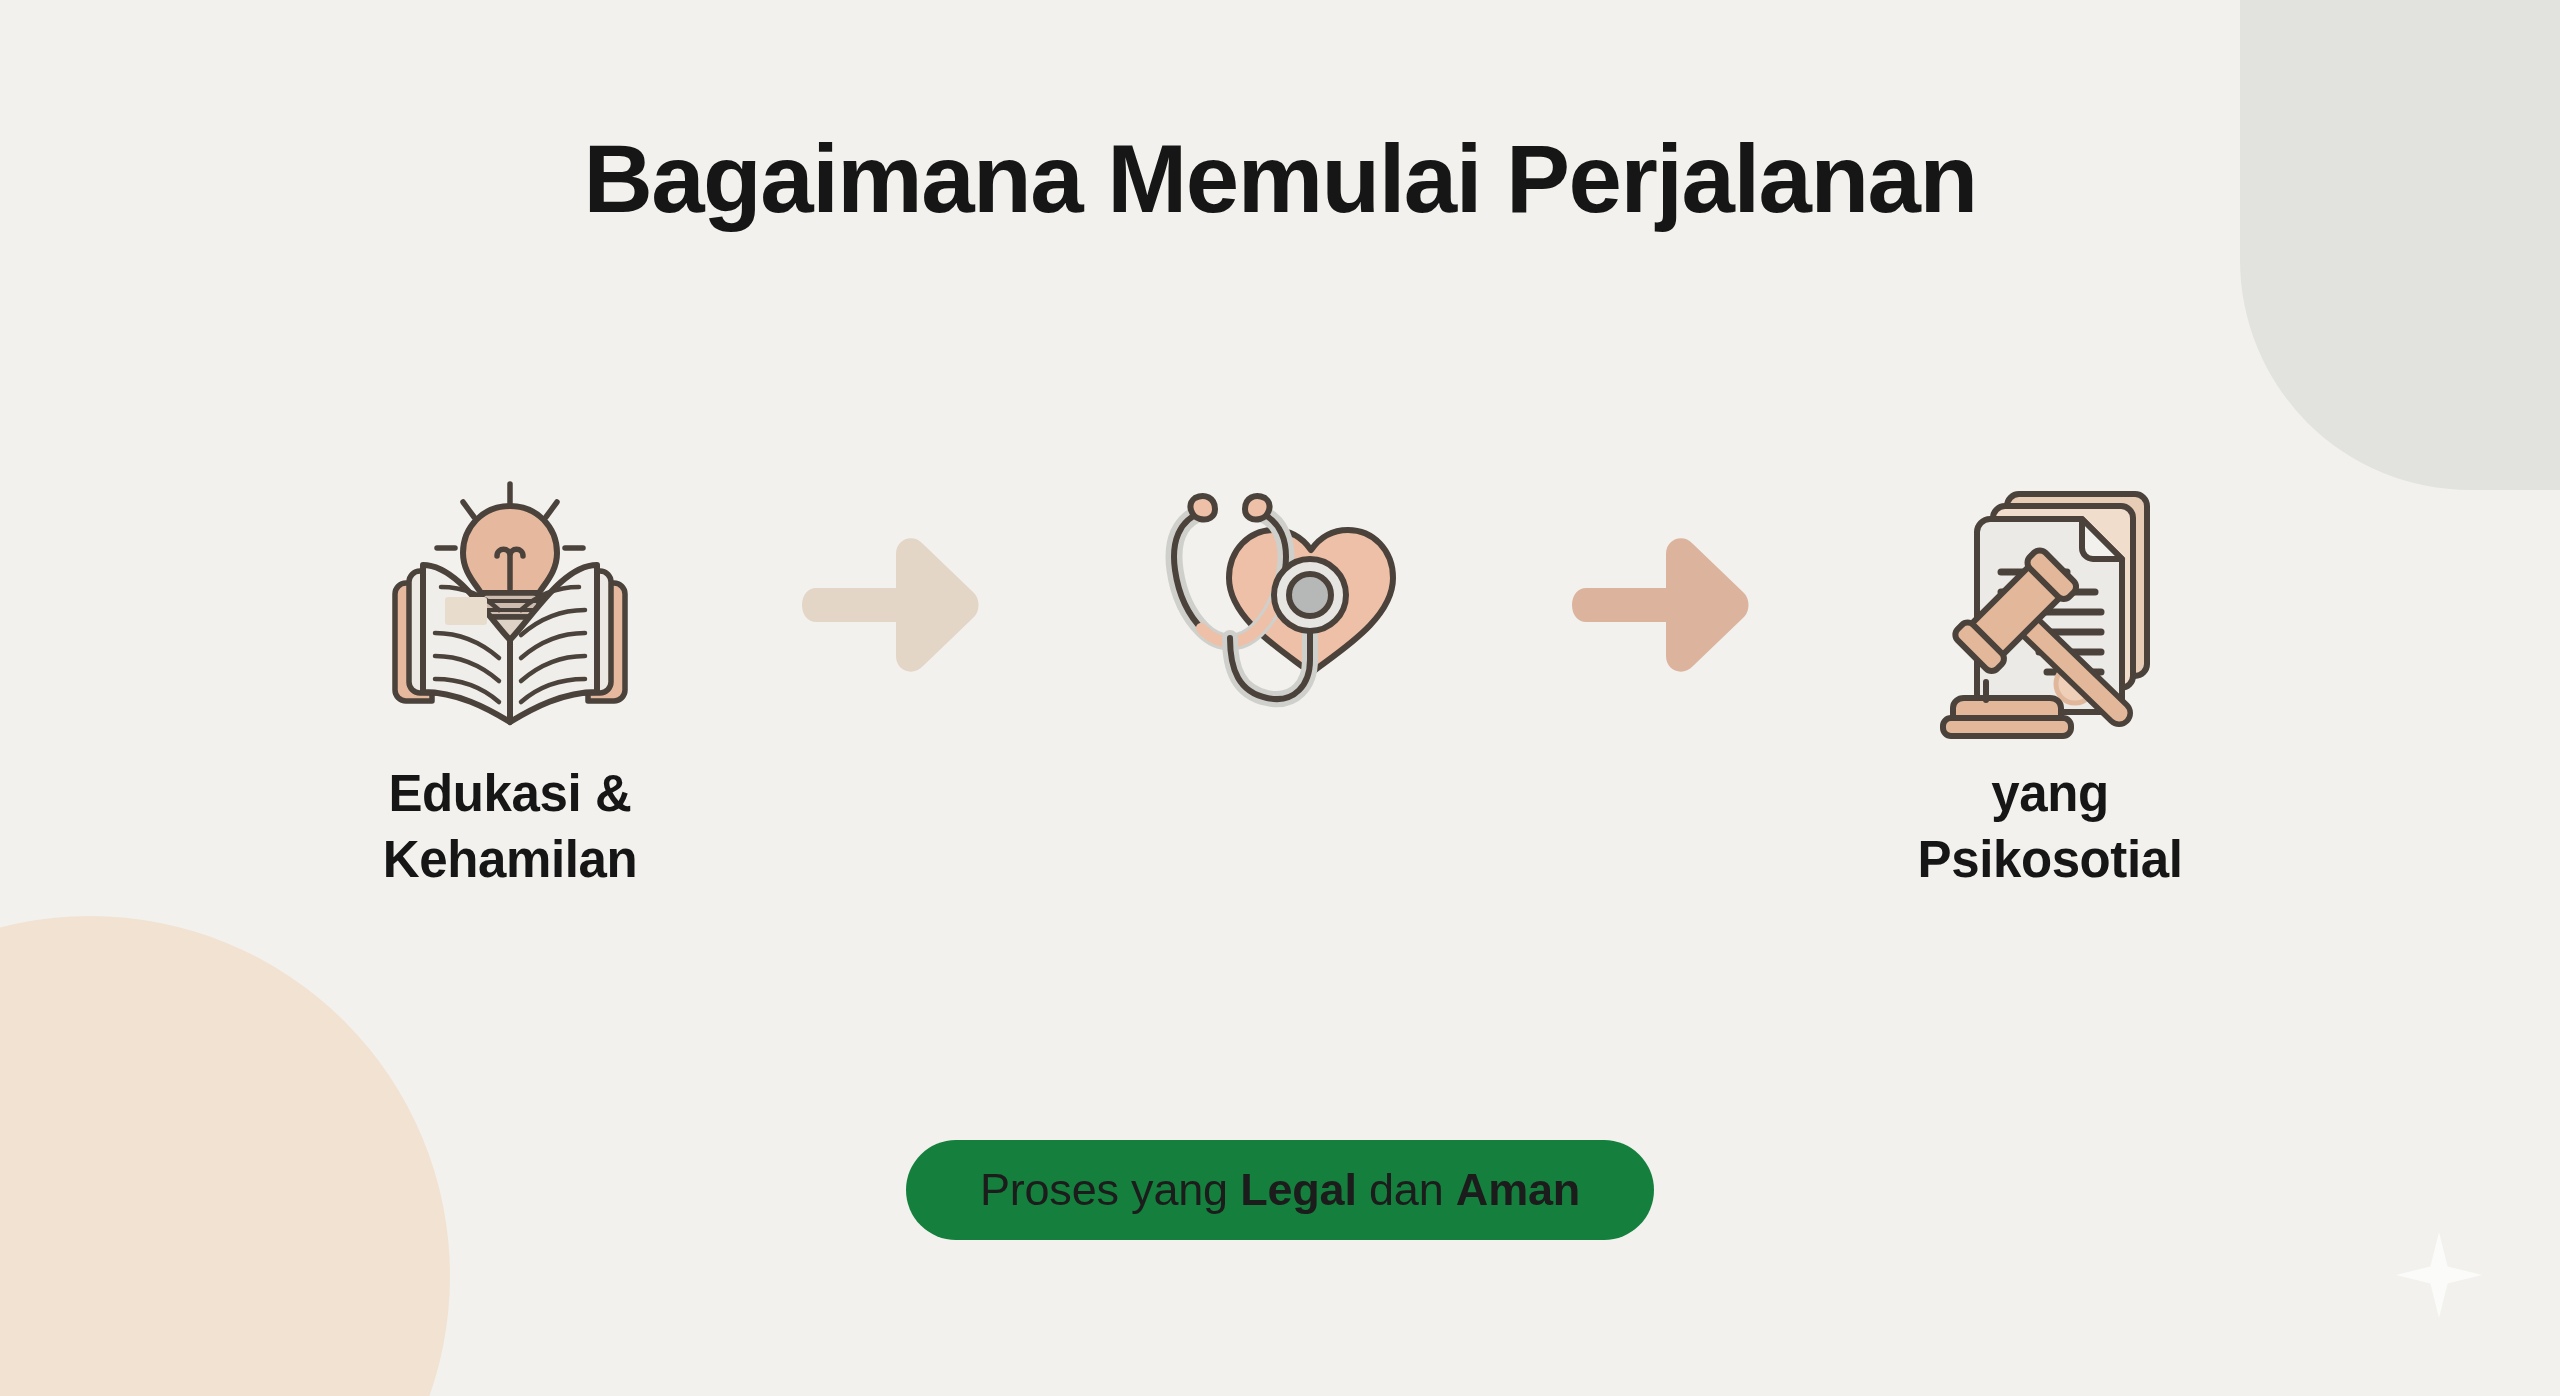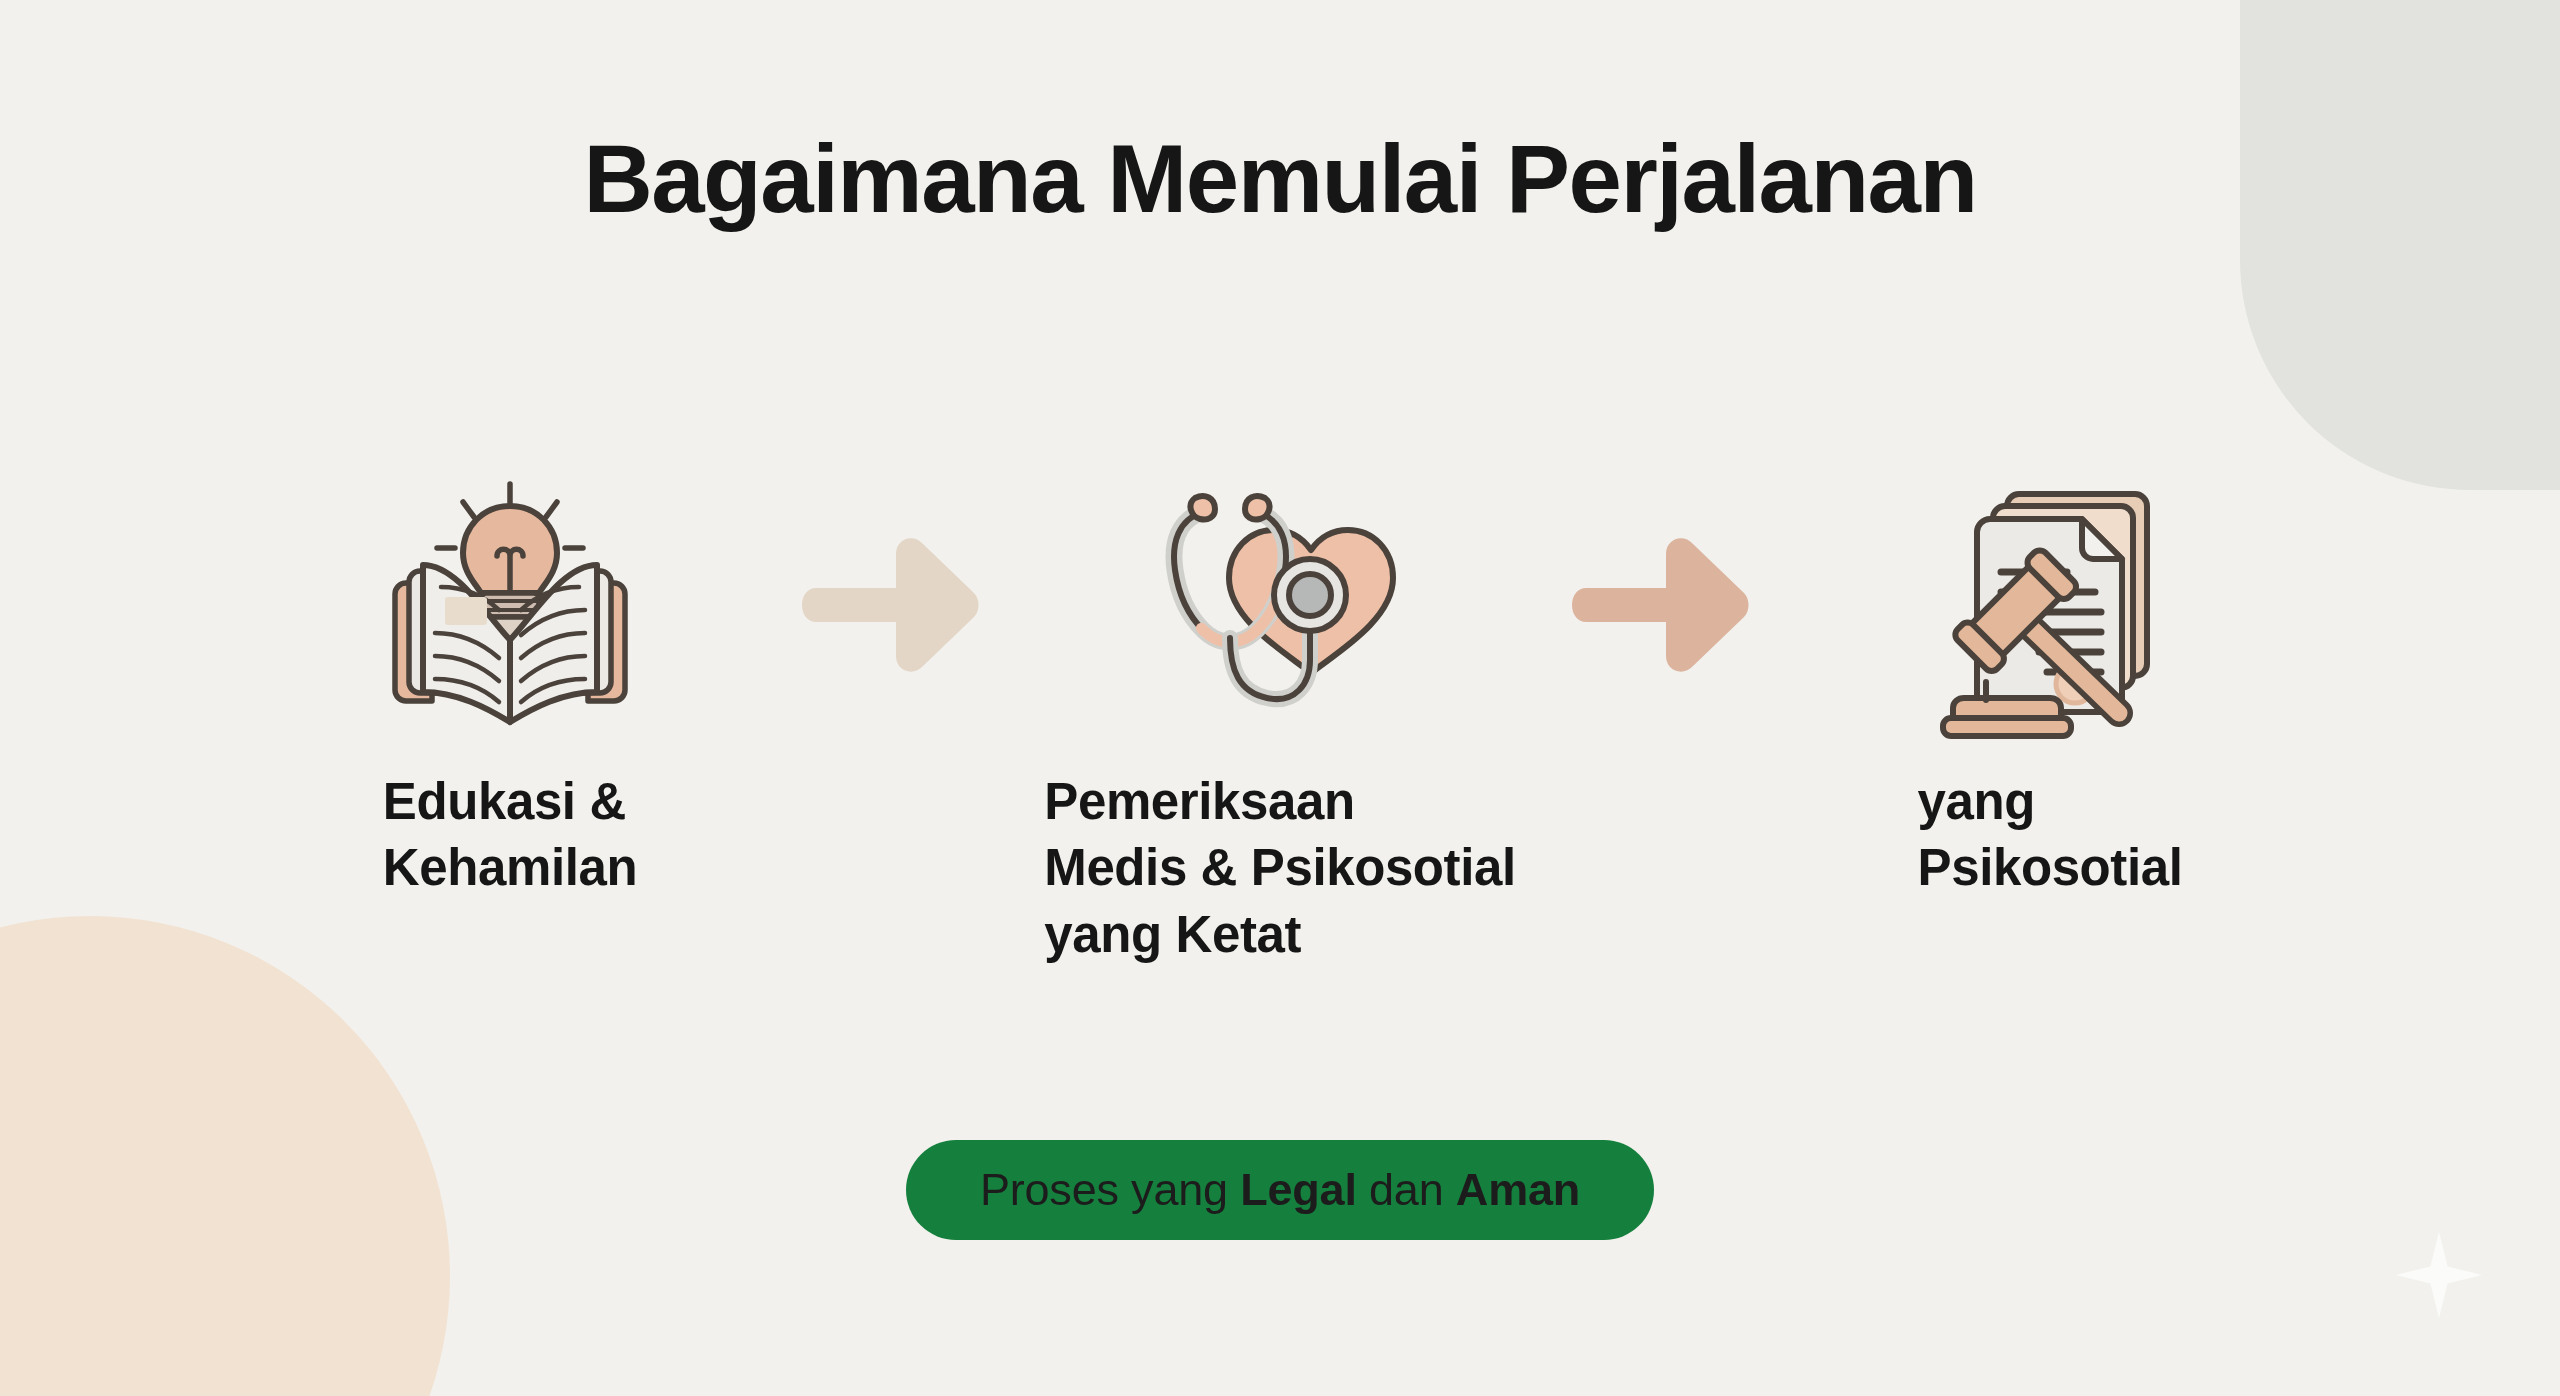--- a/index.html
+++ b/index.html
@@ -82,22 +82,22 @@
   }
   .step-icon {
     width: 300px;
     height: 300px;
     display: flex;
     align-items: center;
     justify-content: center;
   }
   .step-icon svg { display: block; }
   .step-label {
-    margin-top: 14px;
-    text-align: left;
+    margin-top: 6px;
+    text-align: center;
     font-size: 51px;
     font-weight: 700;
     color: #161616;
     line-height: 1.30;
     letter-spacing: -0.4px;
     max-width: 520px;
   }
   .arrow {
     width: 250px;
     height: 300px;
@@ -218,25 +218,20 @@
           <path d="M50 28 c10 -5 20 0 20 11 c0 8 -7 12 -15 10 c-8 -2 -14 -14 -5 -21 Z" fill="#eec0a7" stroke="#4a423b" stroke-width="6" stroke-linejoin="round"></path>
           <path d="M120 28 c-10 -5 -20 0 -20 11 c0 8 7 12 15 10 c8 -2 14 -14 5 -21 Z" fill="#eec0a7" stroke="#4a423b" stroke-width="6" stroke-linejoin="round"></path>
 
           <path d="M85 168 C85 200 94 222 122 228 C150 234 165 214 165 190 L165 138" fill="none" stroke="#cfcfcc" stroke-width="16" stroke-linecap="round"></path>
           <path d="M85 168 C85 200 94 222 122 228 C150 234 165 214 165 190 L165 138" fill="none" stroke="#4a423b" stroke-width="6" stroke-linecap="round"></path>
 
           <circle cx="165" cy="125" r="36" fill="#e6e5e2" stroke="#4a423b" stroke-width="6"></circle>
           <circle cx="165" cy="125" r="21" fill="#b5b8b6" stroke="#4a423b" stroke-width="6"></circle>
         </svg>
       </div>
-      <div class="step-label">
-        <div>Pemeriksaan</div>
-        <div>Medis &amp; Psikosotial</div>
-        <div>yang Ketat</div>
-      </div>
     </div>
 
     <div class="arrow">
       <svg width="190" height="150" viewBox="0 0 190 150">
         <path d="M16 58 L96 58 L96 24 C96 9 113 3 123 14 L174 63 C180 69 180 81 174 87 L123 136 C113 147 96 141 96 126 L96 92 L16 92 C8 92 2 85 2 75 C2 65 8 58 16 58 Z" fill="#dcb49e" stroke="none" stroke-linejoin="round"></path>
       </svg>
     </div>
 
     <div class="step">
       <div class="step-icon">

